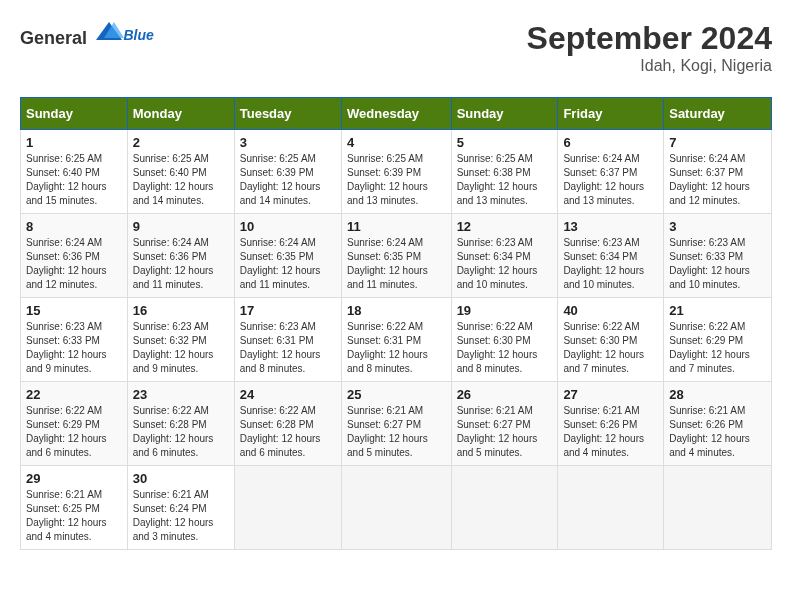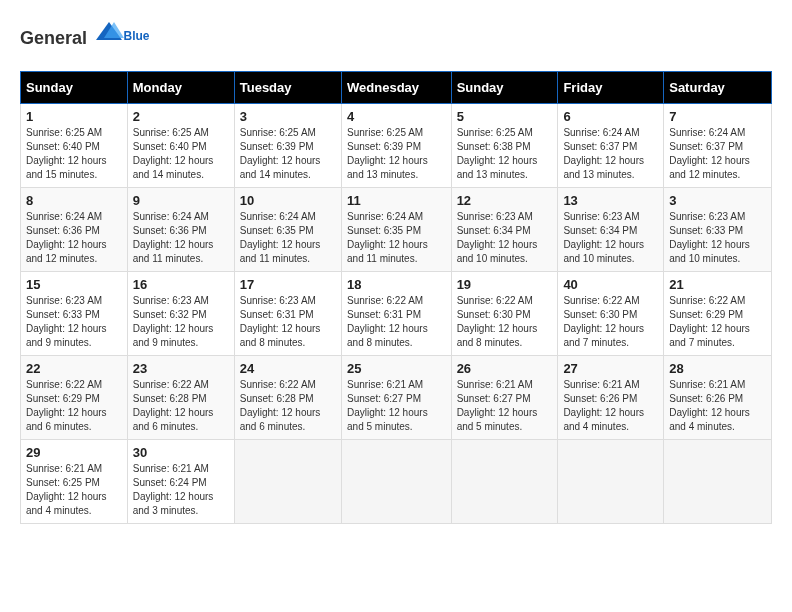--- a/index.html
+++ b/index.html
@@ -19,23 +19,24 @@
     .logo {
       display: flex;
       align-items: center;
     }
     .logo-text-general {
       font-size: 18px;
       font-weight: bold;
       color: #333;
     }
     .logo-text-blue {
-      font-size: 12px;
+      font-size: 14px;
       font-weight: bold;
       color: #1565c0;
+      font-style: italic;
     }
     .logo-icon {
       width: 30px;
       height: 24px;
       margin-left: 2px;
     }
     .title-area {
       text-align: right;
     }
     .month-title {
@@ -46,21 +47,21 @@
     .location-title {
       font-size: 16px;
       color: #555;
     }
     .calendar-table {
       width: 100%;
       border-collapse: collapse;
       font-size: 11px;
     }
     .calendar-table thead tr th {
-      background-color: #000000;
+      background-color: #4d7c0f;
       color: #fff;
       padding: 8px 5px;
       text-align: left;
       font-size: 13px;
       font-weight: bold;
       border: 1px solid #1565c0;
     }
     .calendar-table tbody tr {
       border-bottom: 1px solid #ccc;
     }
@@ -100,20 +101,24 @@
       <span class="logo-text-general">General</span>
       <svg class="logo-icon" viewBox="0 0 30 24" xmlns="http://www.w3.org/2000/svg">
         <polygon points="15,2 28,20 2,20" fill="#1565c0"></polygon>
         <polygon points="20,2 30,18 10,18" fill="#42a5f5" opacity="0.7"></polygon>
       </svg>
     </div>
     <div>
       <span class="logo-text-blue">Blue</span>
     </div>
   </div>
+  <div class="title-area">
+    <div class="month-title">September 2024</div>
+    <div class="location-title">Idah, Kogi, Nigeria</div>
+  </div>
 </div>
 
 <table class="calendar-table">
   <thead>
     <tr id="weekday-header">
     <th>Sunday</th>
         <th>Monday</th>
         <th>Tuesday</th>
         <th>Wednesday</th>
         <th>Sunday</th>

